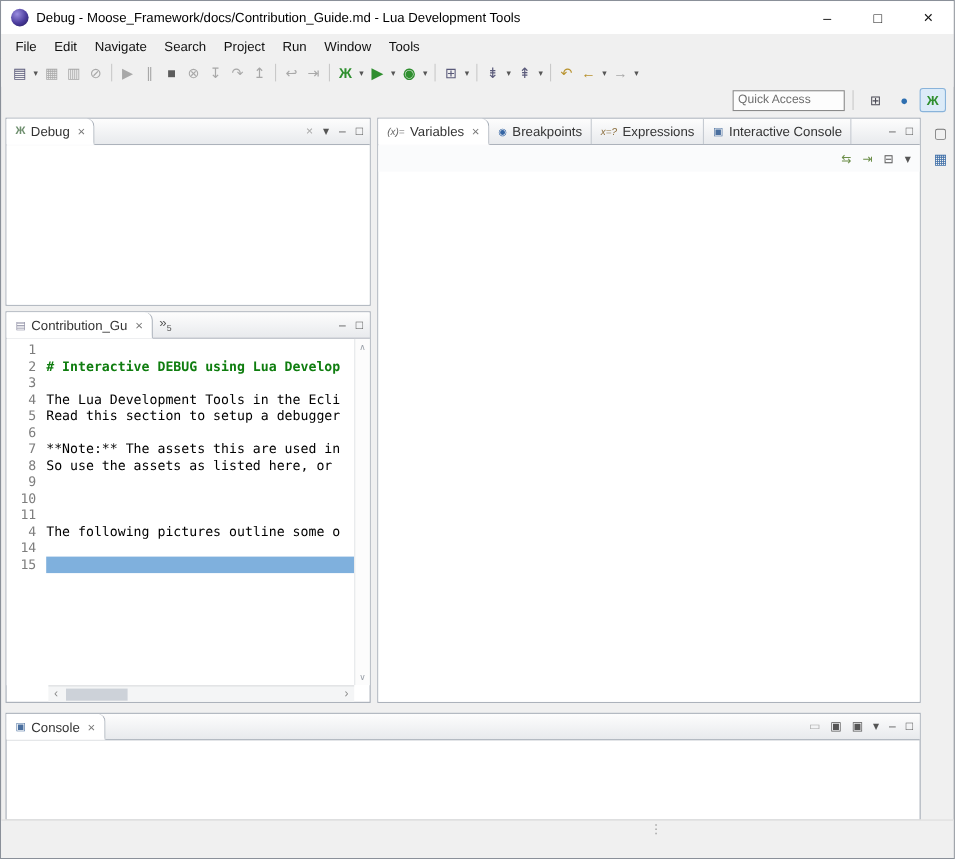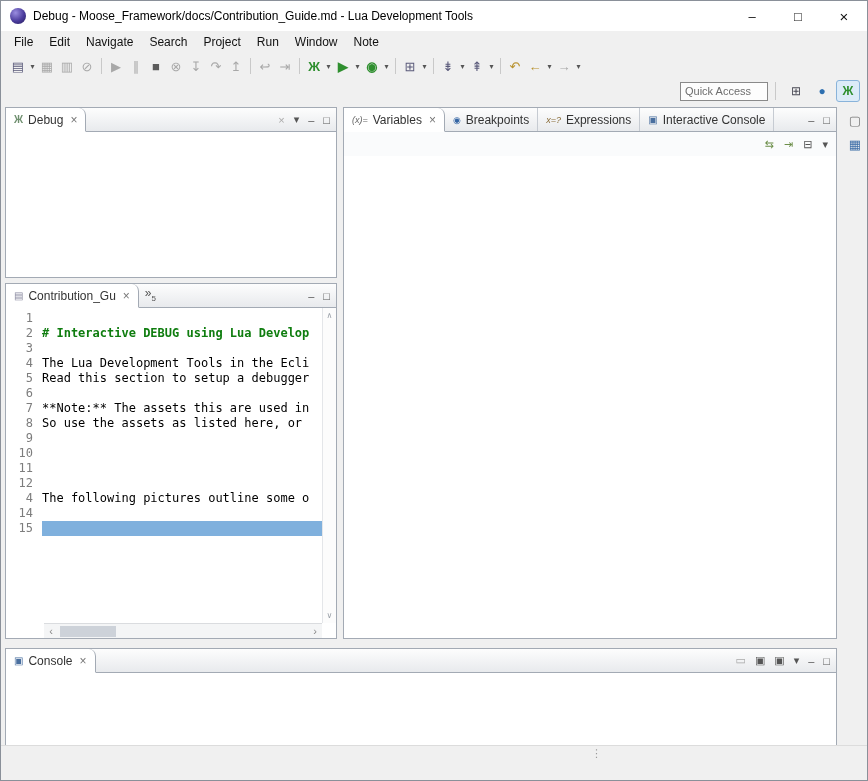--- a/index.html
+++ b/index.html
@@ -35,21 +35,21 @@
   .tbtn.dark { color:#5c5c5c; }
   .tbtn.green{ color:#2f8f2f; font-weight:bold; }
   .tbtn.yellow{ color:#b8922e; }
   .tbtn.std  { color:#5a5a7a; }
   .tdrop { width:9px; display:flex; align-items:center; justify-content:center;
            font-size:8px; color:#555; }
   .tsep { width:1px; height:16px; background:#c9c9c9; margin:0 4px; flex:none; }
 
   .toolbar2 { position:absolute; top:78px; left:0; right:0; height:24px;
               display:flex; align-items:center; justify-content:flex-end; padding-right:6px; }
-  .qa-input { width:88px; height:19px; border:1px solid #8a8a8a; background:#fdfdfd;
+  .qa-input { width:102px; height:19px; border:1px solid #8a8a8a; background:#fdfdfd;
               font-family:"Liberation Sans",sans-serif; font-size:11px; color:#555; padding:0 4px; }
   .qa-input::placeholder { color:#6e6e6e; opacity:1; }
   .tsep.tall { height:18px; margin:0 7px; }
   .persp-btn { min-width:24px; height:22px; display:flex; align-items:center; justify-content:center;
                font-size:12px; color:#4a4a55; margin:0 1px; border:1px solid transparent; }
   .persp-btn.blue { color:#2e6fb0; }
   .persp-btn.bug  { color:#2f8f2f; font-weight:bold; }
   .persp-btn.active { background:#dcebf8; border:1px solid #89b3da; border-radius:3px; }
 
   
@@ -130,21 +130,21 @@
   </div>
 
   <div class="menubar">
     <span class="menu-item">File</span>
     <span class="menu-item">Edit</span>
     <span class="menu-item">Navigate</span>
     <span class="menu-item">Search</span>
     <span class="menu-item">Project</span>
     <span class="menu-item">Run</span>
     <span class="menu-item">Window</span>
-    <span class="menu-item">Note</span>
+    <span class="menu-item">Tools</span>
   </div>
 
   <div class="toolbar">
     <span class="tbtn std">▤</span>
     <span class="tdrop">▾</span>
     <span class="tbtn dim">▦</span>
     <span class="tbtn dim">▥</span>
     <span class="tbtn dim">⊘</span>
     <span class="tsep"></span>
     <span class="tbtn dim">▶</span>
@@ -260,24 +260,20 @@
             <span class="ln-text" data-style="plain"></span>
           </div>
         <div class="ln-row">
             <span class="ln-num">10</span>
             <span class="ln-text" data-style="plain"></span>
           </div>
         <div class="ln-row">
             <span class="ln-num">11</span>
           </div>
         <div class="ln-row">
-            <span class="ln-num">12</span>
-            <span class="ln-text" data-style="plain"></span>
-          </div>
-        <div class="ln-row">
             <span class="ln-num">4</span>
             <span class="ln-text" data-style="plain">The following pictures outline some o</span>
           </div>
         <div class="ln-row">
             <span class="ln-num">14</span>
             <span class="ln-text" data-style="plain"></span>
           </div>
         <div class="ln-row">
             <span class="ln-num">15</span>
             <span class="ln-text" data-style="selected"></span>

